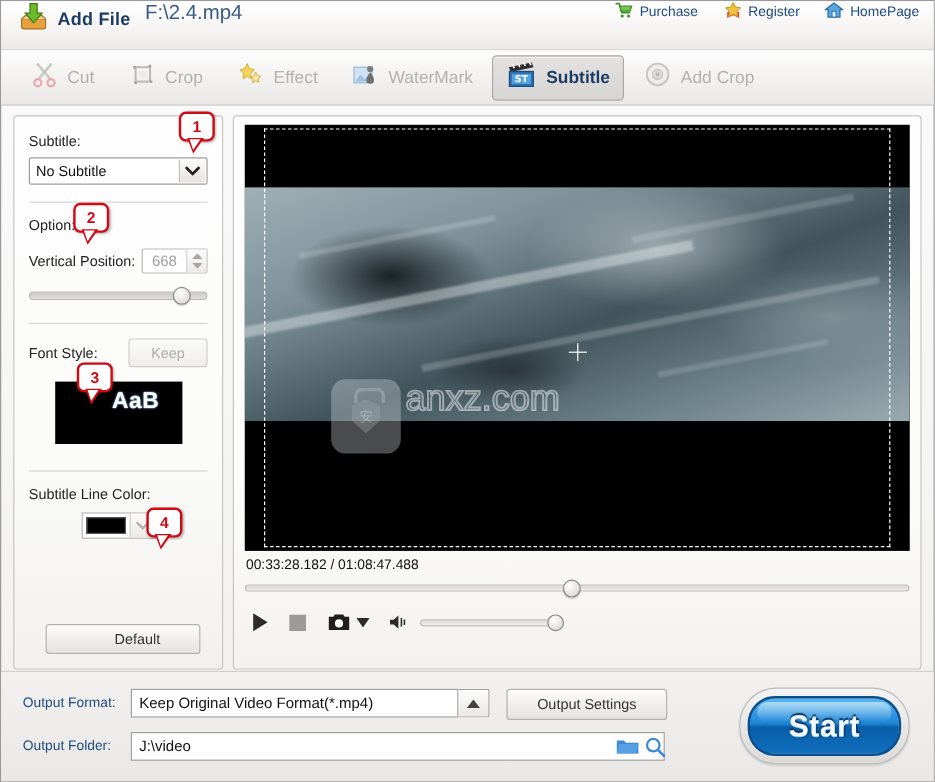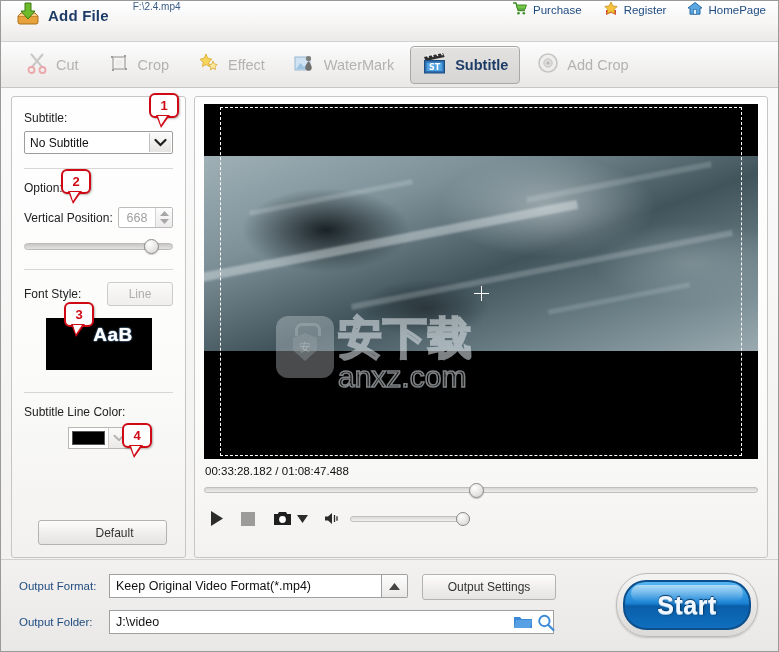--- a/index.html
+++ b/index.html
@@ -19,21 +19,21 @@
   .header{
     position:relative;height:41px;box-sizing:border-box;
     background:linear-gradient(180deg,#ffffff 0%,#f6f5f4 55%,#ebeae8 100%);
     border-bottom:1px solid #d2d0ce;
     display:flex;align-items:flex-start;
   }
   .addfile{display:flex;align-items:center;margin-left:14px;cursor:pointer;}
   .addfile-label{
     font-size:15px;font-weight:bold;color:#1d3b66;margin-left:7px;letter-spacing:.2px;
   }
-  .filepath{font-size:10px;color:#3a5b86;margin-left:24px;}
+  .filepath{font-size:17px;color:#3a5b86;margin-left:12px;}
   .hdr-right{margin-left:auto;display:flex;align-items:center;margin-right:12px;}
   .hdr-link{display:flex;align-items:center;margin-left:16px;cursor:pointer;}
   .hdr-link span{font-size:11.5px;color:#1f4b80;margin-left:5px;}
 
   
   .tabbar{
     position:relative;height:46px;box-sizing:border-box;
     background:linear-gradient(180deg,#fdfdfd 0%,#f3f2f1 50%,#e9e8e6 100%);
     border-bottom:1px solid #c9c7c5;
     display:flex;align-items:center;padding-left:12px;
@@ -423,21 +423,21 @@
 
       <div class="slider">
         <div class="track"></div>
         <div class="thumb" id="vp-thumb" style="left: calc(85% - 7px);"></div>
       </div>
 
       <div class="hr" style="margin-top:16px;"></div>
 
       <div class="row">
         <span class="fld-label">Font Style:</span>
-        <span class="btn disabled" style="margin-left:auto;width:64px;height:22px;">Line</span>
+        <span class="btn disabled" style="margin-left:auto;width:64px;height:22px;">Keep</span>
       </div>
 
       <div class="preview-box">
         <span class="aab">AaB</span>
       </div>
 
       <div class="hr" style="margin-top:22px;"></div>
 
       <div class="sec-label">Subtitle Line Color:</div>
       <div class="swatch-wrap">
@@ -481,21 +481,20 @@
             <div class="streak" style="left:62%;top:72%;width:26%;height:5px;opacity:.4;"></div>
           </div>
           <div class="band" style="top:0;height:52px;"></div>
           <div class="band" style="top:247px;height:108px;"></div>
           <div class="wm">
             <div class="wm-badge">
               <div class="wm-handle"></div>
               <div class="wm-shield">安</div>
             </div>
             <div class="wm-txt">
-              <div class="wm-cn">安下载</div>
               <div class="wm-en">anxz.com</div>
             </div>
           </div>
           <div class="crosshair"></div>
         </div>
         <div class="dashborder"></div>
       </div>
 
       <div class="timecode">00:33:28.182 / 01:08:47.488</div>
 

